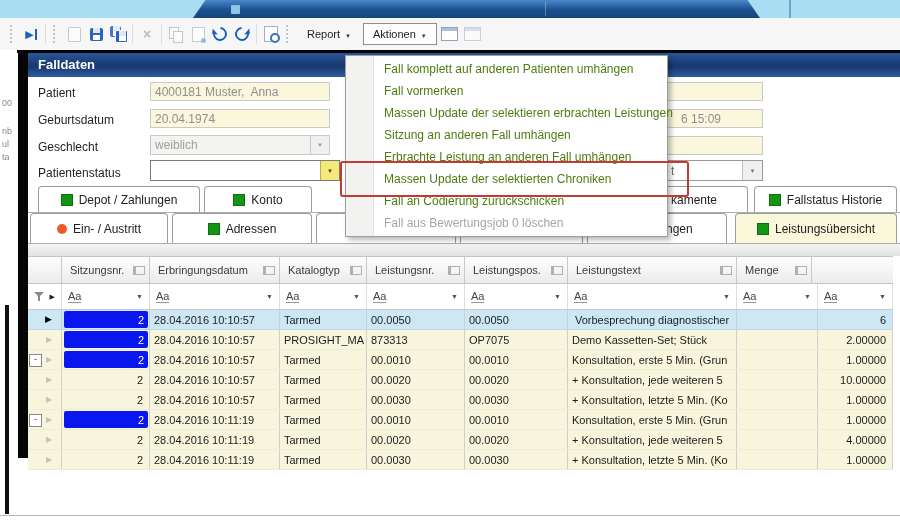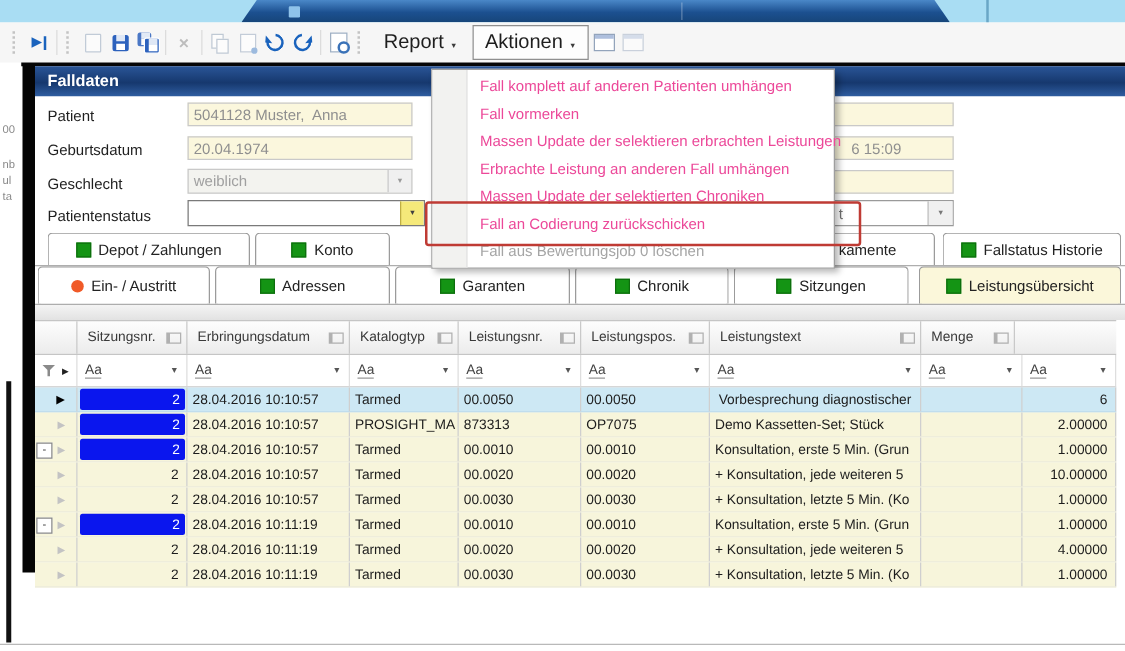--- a/index.html
+++ b/index.html
@@ -36,21 +36,21 @@
   .copy::after{left:4px;top:4px;}
   .pastepage{width:11px;height:13px;background:#fff;border:1px solid #b3bfce;position:relative;opacity:.75;}
   .pastepage::after{content:"";position:absolute;right:-2px;bottom:-2px;width:5px;height:5px;border-radius:50%;background:#7ea6d6;}
   .undoA{width:10px;height:10px;border:2px solid #1a63bd;border-radius:50%;
          border-top-color:transparent;transform:rotate(-40deg);position:relative;}
   .undoA::after{content:"";position:absolute;left:-5px;top:-4px;border:4px solid transparent;border-right-color:#1a63bd;}
   .redoA{transform:rotate(40deg) scaleX(-1);}
   .redoA::after{border-right-color:#1a63bd;}
   .preview{width:12px;height:14px;background:#fff;border:1px solid #9fb0c4;position:relative;}
   .preview::after{content:"";position:absolute;right:-3px;bottom:-2px;width:6px;height:6px;border:2px solid #3a72b8;border-radius:50%;background:rgba(255,255,255,.85);}
-  .menu-btn{display:flex;align-items:center;gap:5px;padding:4px 9px;font-size:16px;color:#1e1e1e;margin:0 1px;flex:none;border:1px solid transparent;}
+  .menu-btn{display:flex;align-items:center;gap:5px;padding:4px 9px;font-size:11px;color:#1e1e1e;margin:0 1px;flex:none;border:1px solid transparent;}
   .menu-btn .dd::after{content:"▼";font-size:6px;color:#3c3c3c;}
   .menu-btn.open{border:1px solid #8f8f8f;background:#fdfdfd;}
   .winicon{width:15px;height:12px;border:1px solid #93a4bb;background:#fff;position:relative;margin:0 3px;flex:none;}
   .winicon::before{content:"";position:absolute;left:0;top:0;right:0;height:3px;background:#aebfdd;}
   .winicon.disabled{opacity:.45;}
   
   .blackline{position:absolute;left:17px;top:50px;width:883px;height:3px;background:#050505;}
   .left-border{position:absolute;left:18px;top:52px;width:10px;height:406px;background:#050505;}
   .left-border2{position:absolute;left:5px;top:305px;width:4px;height:209px;background:#111;}
   .bottomline{position:absolute;left:0;top:515px;width:900px;height:1px;background:#b9b9b9;}
@@ -117,21 +117,21 @@
   .cur{position:absolute;left:17px;top:5px;color:#000;font-size:9px;line-height:1;}
   .arr{position:absolute;left:18px;top:6px;color:#c3c3c3;font-size:8px;line-height:1;}
   .td.sitz{position:relative;padding:0;}
   .sitzval{position:absolute;inset:0;text-align:right;padding:4px 6px 0 0;box-sizing:border-box;}
   .bluebox{position:absolute;top:1px;bottom:1px;left:2px;right:1px;background:#0a16ee;border-radius:2px;
            color:#fff;text-align:right;padding:3px 4px 0 0;box-sizing:border-box;}
   
   .menu{position:absolute;left:345px;top:55px;width:323px;background:#fff;border:1px solid #9e9e9e;
         box-shadow:3px 3px 5px rgba(0,0,0,.28);z-index:40;padding:2px 0;box-sizing:border-box;}
   .menu::before{content:"";position:absolute;left:0;top:0;bottom:0;width:27px;background:#f2f2f0;border-right:1px solid #e2e2e2;}
-  .menu-item{position:relative;height:22px;line-height:22px;padding-left:38px;font-size:12px;color:#ec4899;white-space:nowrap;}
+  .menu-item{position:relative;height:22px;line-height:22px;padding-left:38px;font-size:12px;color:#4d7c0f;white-space:nowrap;}
   .menu-item.disabled{color:#a5a5a5;}
   .redbox{position:absolute;left:340px;top:161px;width:345px;height:32px;border:2px solid #bf3b34;border-radius:3px;z-index:50;}
 </style>
 </head>
 <body>
 
 <div id="app">
 
   <div class="topband">
     <div class="toptab">
@@ -199,21 +199,21 @@
   <div class="left-border"></div>
   <div class="left-border2"></div>
   <span class="leftfrag" style="top:98px">00</span>
   <span class="leftfrag" style="top:126px">nb</span>
   <span class="leftfrag" style="top:139px">ul</span>
   <span class="leftfrag" style="top:152px">ta</span>
 
   <div class="panel-header"><span>Falldaten</span></div>
 
   <span class="flabel" style="top:86px">Patient</span>
-  <div class="ffield" style="top:82px">5041128 Muster,  Anna</div>
+  <div class="ffield" style="top:82px">4000181 Muster,  Anna</div>
   <span class="flabel" style="top:113px">Geburtsdatum</span>
   <div class="ffield" style="top:109px">20.04.1974</div>
   <span class="flabel" style="top:140px">Geschlecht</span>
   <div class="ffield combo" style="top:135px;height:20px"><span>weiblich</span><span class="carr"></span></div>
   <span class="flabel" style="top:166px">Patientenstatus</span>
   <div class="ffield combo open-combo" style="top:160px;height:21px"><span></span><span class="carr"></span></div>
 
   <div class="rfield" style="top:82px"></div>
   <div class="rfield" style="top:109px;padding-left:80px">6 15:09</div>
   <div class="rfield" style="top:136px"></div>
@@ -459,20 +459,21 @@
           <div class="td right" style="width: 75px;">1.00000</div>
         </div>
       </div>
   </div>
 
   <div class="menu">
       <div id="menu-items">
         <div class="menu-item">Fall komplett auf anderen Patienten umhängen</div>
         <div class="menu-item">Fall vormerken</div>
         <div class="menu-item">Massen Update der selektieren erbrachten Leistungen</div>
+        <div class="menu-item">Sitzung an anderen Fall umhängen</div>
         <div class="menu-item">Erbrachte Leistung an anderen Fall umhängen</div>
         <div class="menu-item">Massen Update der selektierten Chroniken</div>
         <div class="menu-item">Fall an Codierung zurückschicken</div>
         <div class="menu-item disabled">Fall aus Bewertungsjob 0 löschen</div>
       </div>
     </div>
 
   <div class="redbox"></div>
 
   <div class="bottomline"></div>

